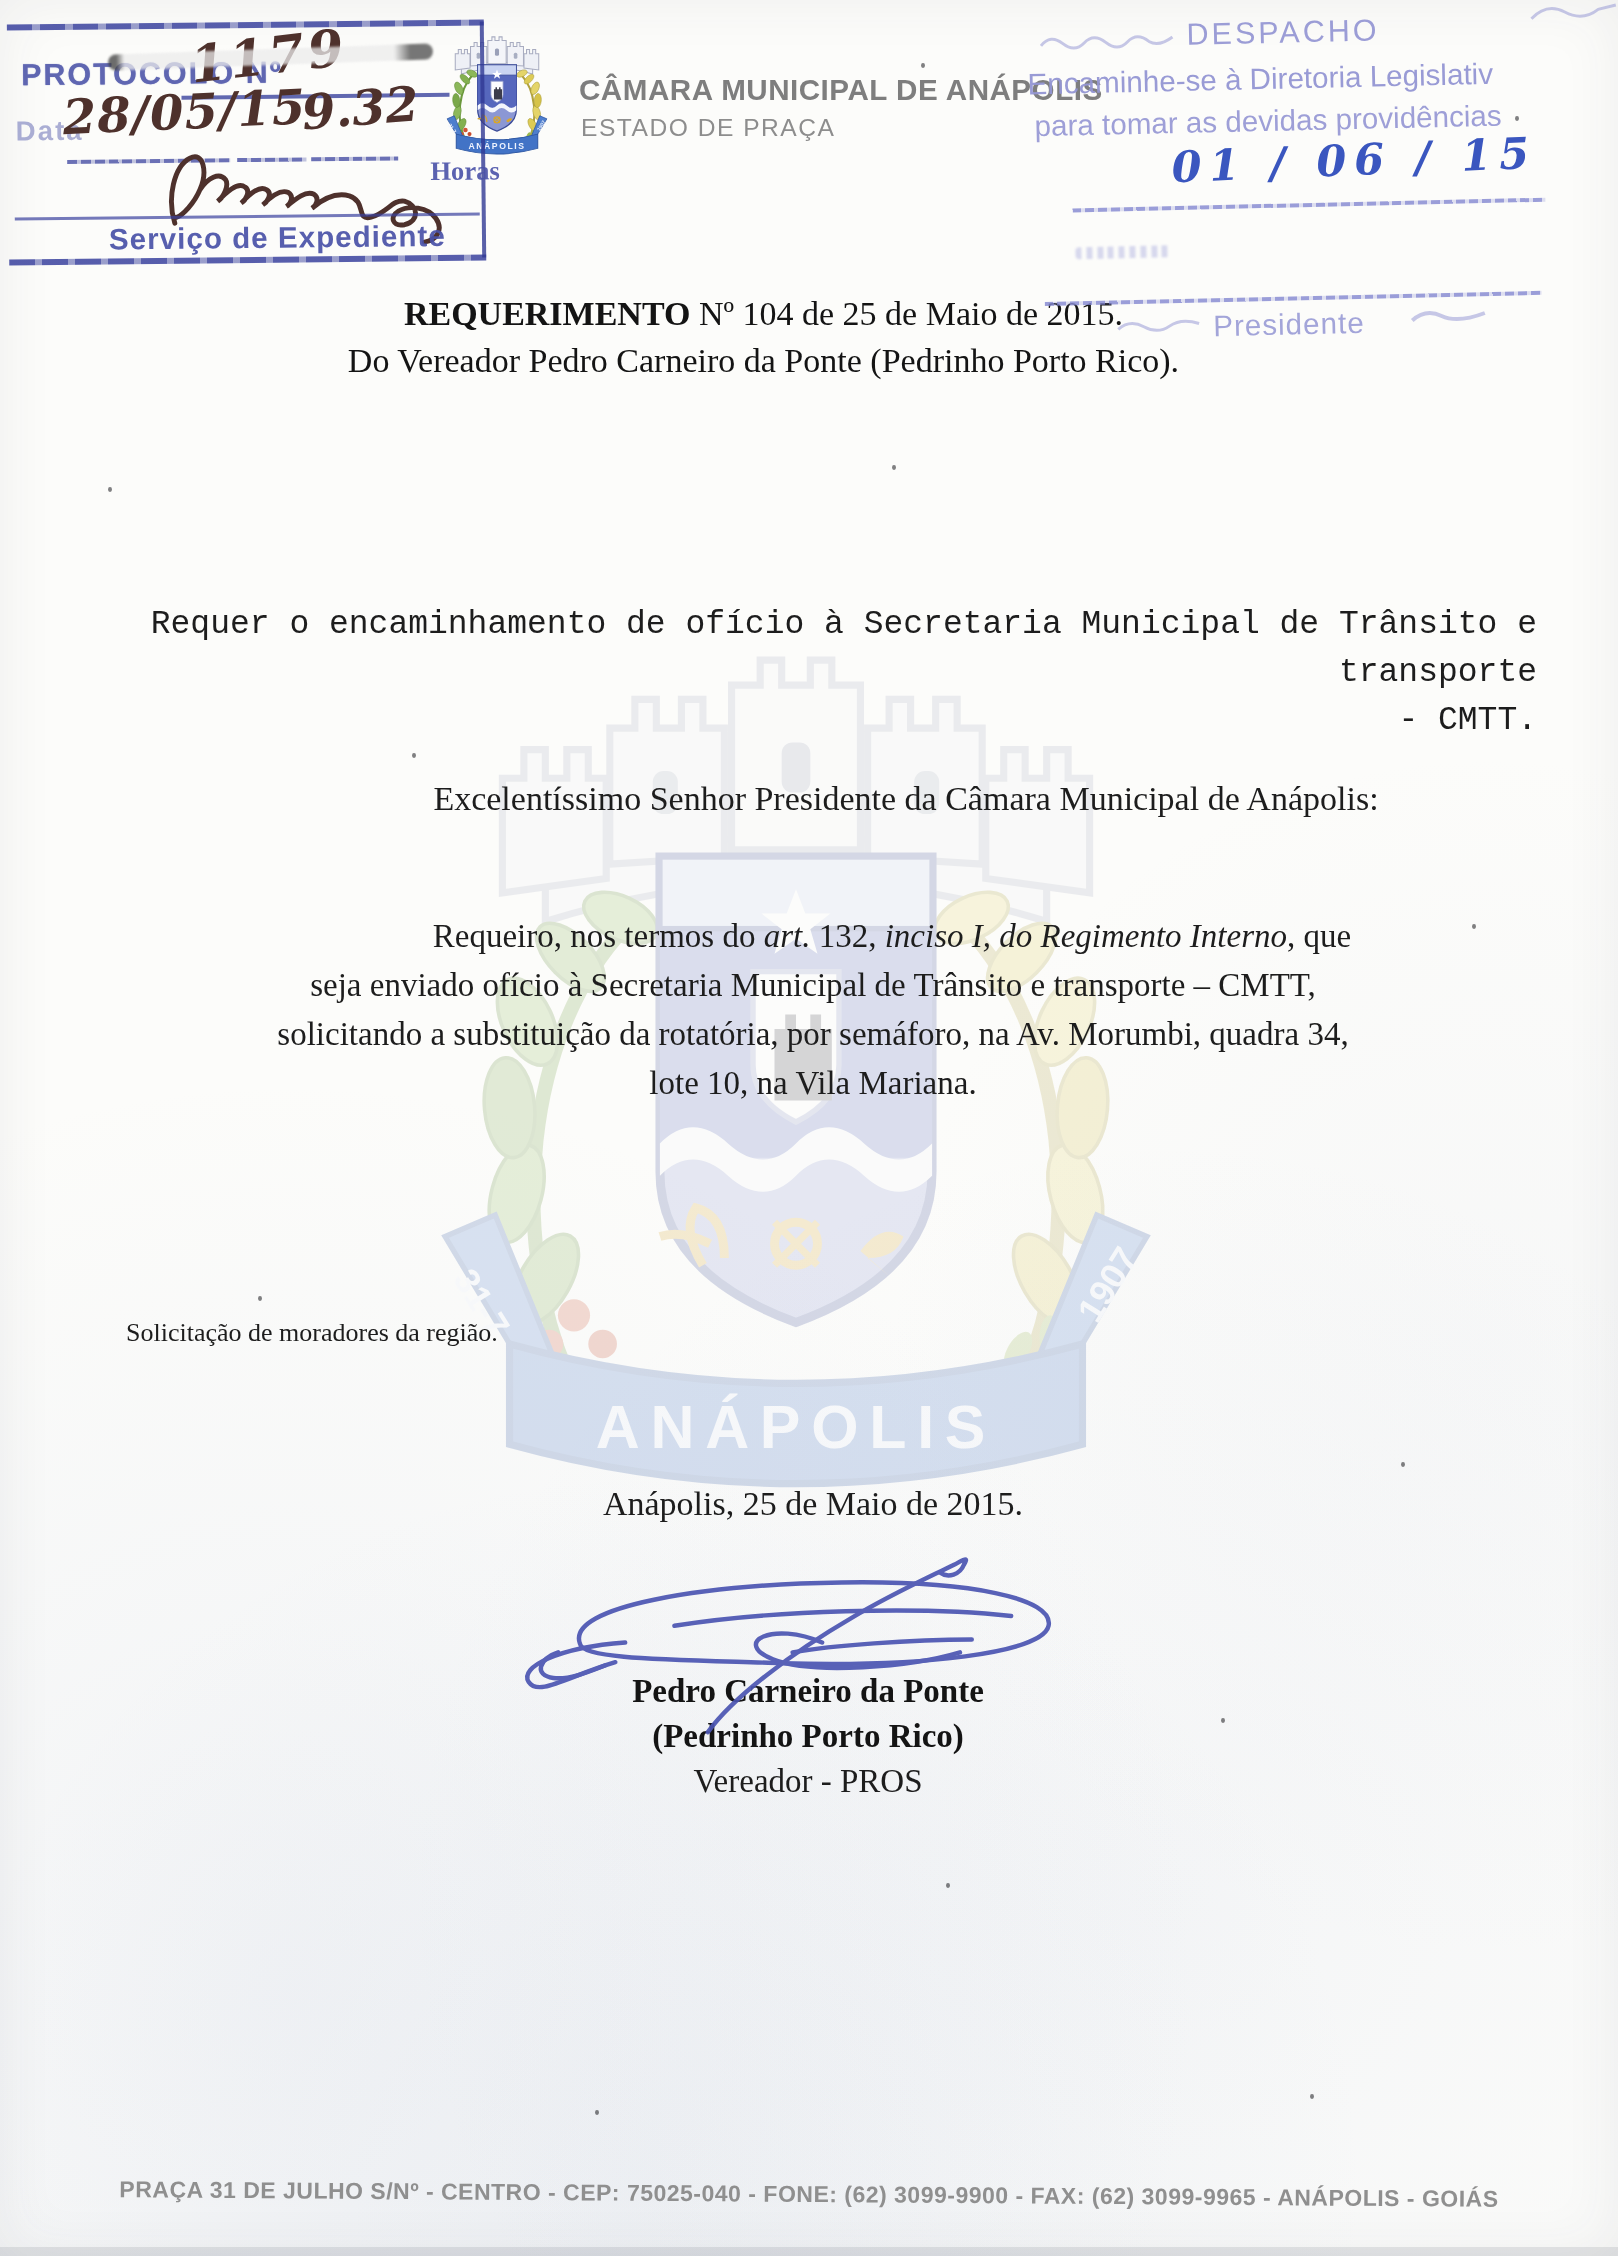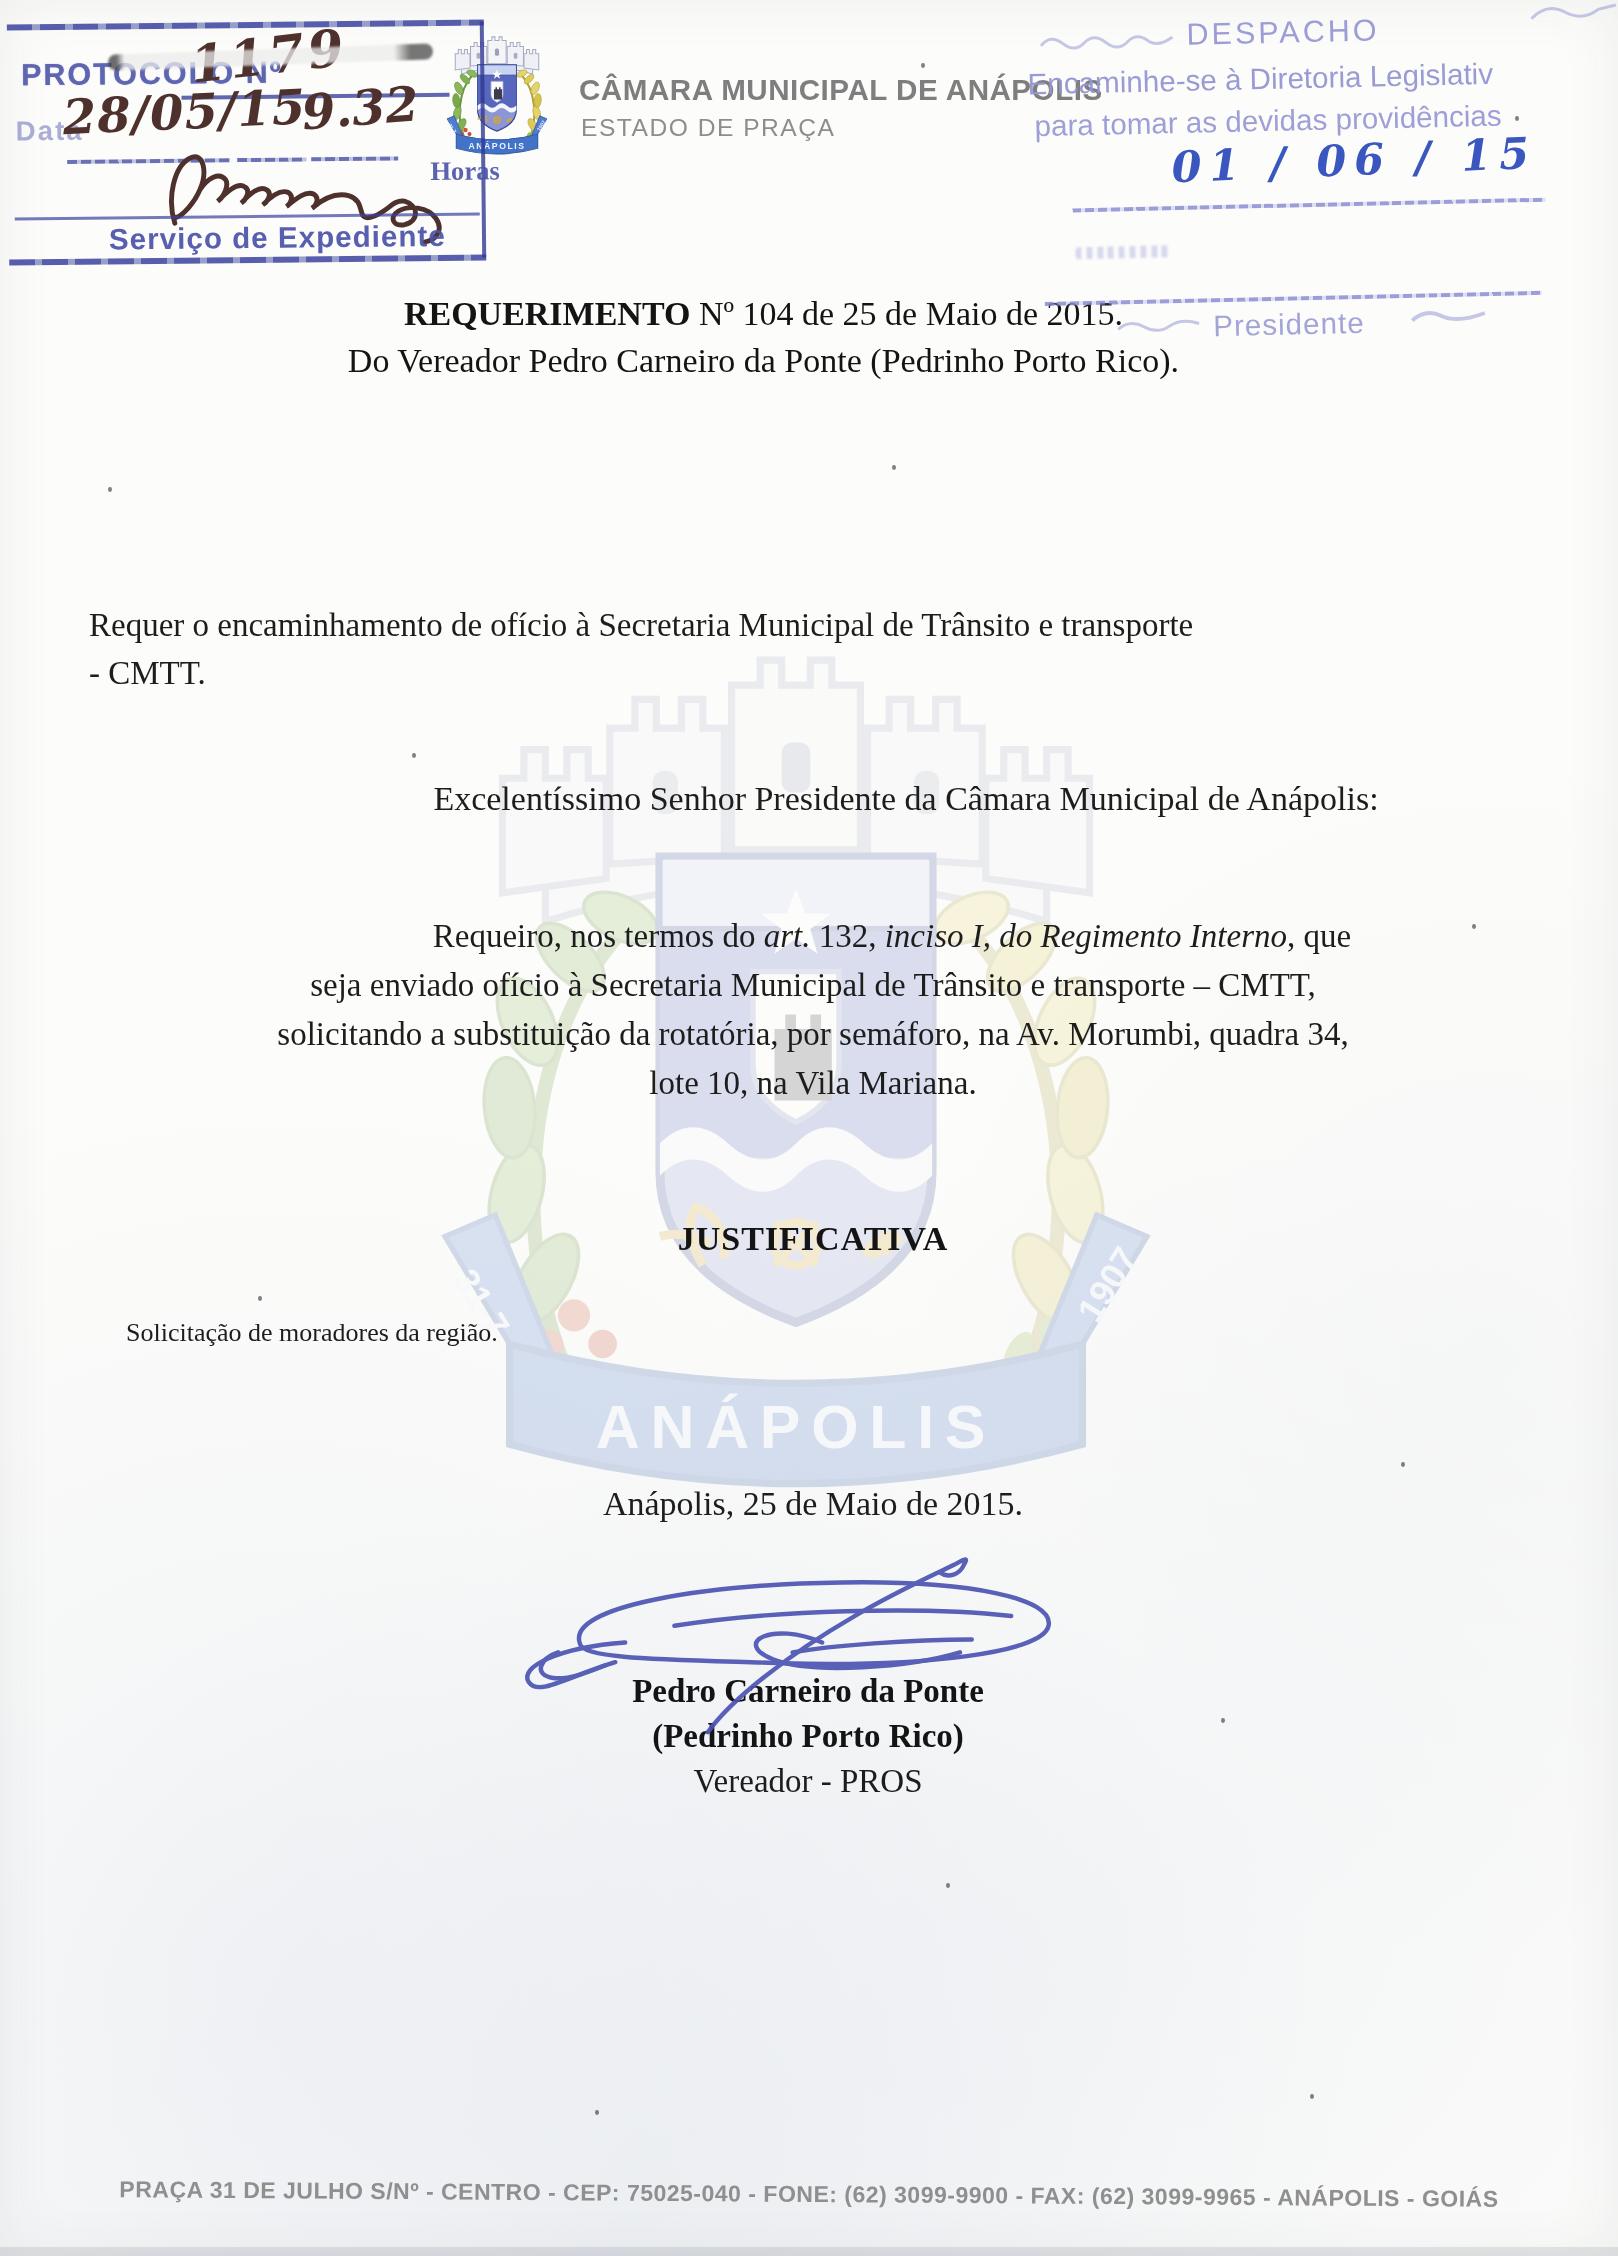--- a/index.html
+++ b/index.html
@@ -64,22 +64,22 @@
     background:repeating-linear-gradient(90deg,rgba(130,134,208,.8) 0 8.9px,rgba(130,134,208,.25) 8.9px 12.8px);}
   .d-dash1{left:87px;top:195px;width:473px;} .d-dash2{left:57px;top:288px;width:497px;}
   .d-smudge{position:absolute;left:89px;top:234px;width:94px;height:11.8px;opacity:.5;
     background:repeating-linear-gradient(90deg,rgba(130,134,208,.6) 0 5.9px,transparent 5.9px 10.8px);
     filter:blur(1px);border-radius:3.9px;}
   .d-signer{position:absolute;left:225px;top:299px;font-size:29.6px;letter-spacing:1px;opacity:.85;}
   .d-squiggle{position:absolute;opacity:.55;}
   
   .doc-title{position:absolute;left:0;top:290px;width:1527px;z-index:2;text-align:center;
     font-size:34px;line-height:47px;color:#141414;}
-  .para-request{position:absolute;left:89px;top:601px;width:1448px;z-index:2;text-align:left;
-    font-size:33px;line-height:48px;}
+  .para-request{position:absolute;left:89px;top:601px;width:1448px;z-index:2;text-align:right;
+    font-size:33px;line-height:48px;font-family:Liberation Mono, monospace;}
   .salutation{position:absolute;left:256px;top:780px;width:1300px;z-index:2;text-align:center;font-size:34px;}
   .para-main{position:absolute;left:89px;top:912px;width:1448px;z-index:2;text-align:center;
     font-size:33px;line-height:49px;}
   .pm-line1{padding-left:158px;}
   .just-heading{position:absolute;left:89px;top:1220px;width:1448px;z-index:2;text-align:center;
     font-weight:bold;font-size:34px;letter-spacing:1px;color:#141414;}
   .just-text{position:absolute;left:126px;top:1318px;width:1448px;z-index:2;text-align:left;font-size:26px;}
   .dateline{position:absolute;left:89px;top:1485px;width:1448px;z-index:2;text-align:center;font-size:34px;}
   .sig-main{position:absolute;left:497px;top:1549px;z-index:3;}
   .signer-block{position:absolute;left:89px;top:1669px;width:1438px;z-index:2;text-align:center;
@@ -243,21 +243,20 @@
 
   <div class="salutation">Excelentíssimo Senhor Presidente da Câmara Municipal de Anápolis:</div>
 
   <div class="para-main">
     <div class="pm-line1"><span>Requeiro, nos termos do </span><span class="i">art.</span><span> 132, </span><span class="i">inciso I, do Regimento Interno</span><span>, que</span></div>
     <div>seja enviado ofício à Secretaria Municipal de Trânsito e transporte – CMTT,</div>
     <div>solicitando a substituição da rotatória, por semáforo, na Av. Morumbi, quadra 34,</div>
     <div>lote 10, na Vila Mariana.</div>
   </div>
 
-  <div class="just-heading">JUSTIFICATIVA</div>
   <div class="just-text">Solicitação de moradores da região.</div>
 
   <div class="dateline">Anápolis, 25 de Maio de 2015.</div>
 
   <svg class="sig-main" width="601" height="192" viewBox="0 0 610 195">
     <g fill="none" stroke="#4b55b2" stroke-width="4.5" stroke-linecap="round" opacity=".92">
       <path d="M84,96 C70,58 210,36 350,34 C480,32 566,50 560,78 C554,106 430,120 290,116 C170,112 86,112 84,96"></path>
       <path d="M120,115 C70,130 42,150 32,135 C22,120 62,100 130,95"></path>
       <path d="M62,105 C42,112 37,128 57,131 C72,133 90,126 110,118"></path>
       <path d="M330,95 C280,73 238,95 280,112 C320,128 420,120 470,105"></path>

